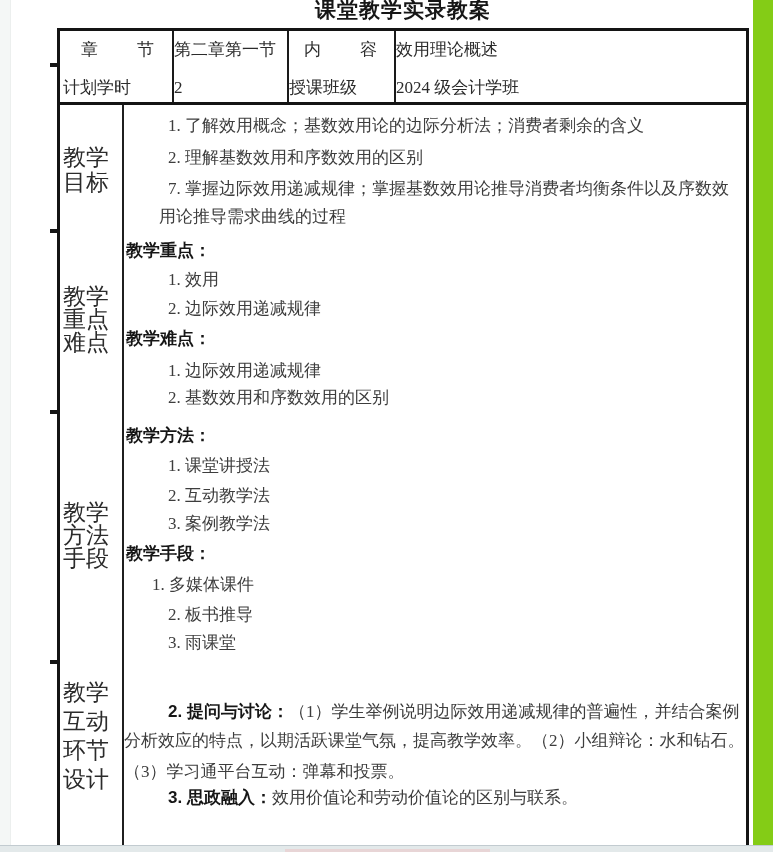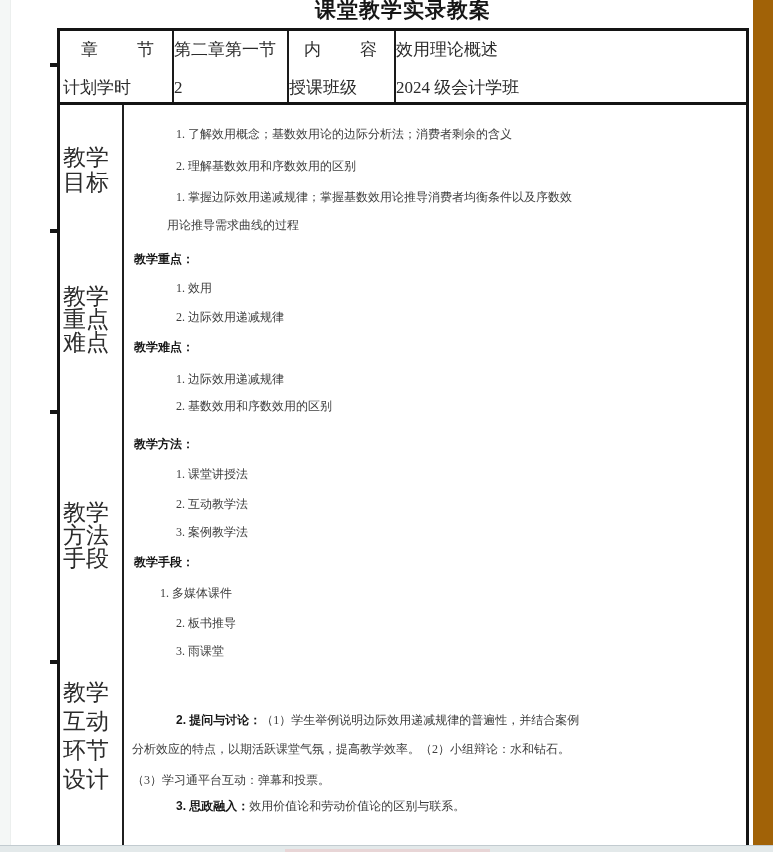--- a/index.html
+++ b/index.html
@@ -1,18 +1,18 @@
 <!DOCTYPE html>
 <html><head>
 <meta charset="utf-8">
 <style>
   html,body{margin:0;padding:0;}
   .screen{
     position:relative;width:773px;height:852px;overflow:hidden;
-    background:#a16207;
+    background:#84cc16;
     font-family:"Liberation Serif","DejaVu Serif",serif;
     color:#333;
   }
   .page{
     position:absolute;left:10px;top:0;width:743px;height:845px;
     background:#ffffff;
   }
   .doc-title{
     position:absolute;left:47px;top:-4px;width:692px;margin:0;
     text-align:center;font-size:21px;line-height:27px;font-weight:700;
@@ -38,22 +38,22 @@
     border-left:3px solid #141414;border-right:3px solid #141414;
     background:#fff;
   }
   .vdiv{position:absolute;left:62px;top:0;bottom:0;width:2px;background:#1f1f1f;}
   .label-block{
     position:absolute;left:3px;width:59px;text-align:left;
     font-size:23px;color:#2b2b2b;
   }
   .label-block div{white-space:nowrap;}
   .cline{
-    position:absolute;margin:8px;height:20px;line-height:20px;
-    font-size:12px;color:#3d3d3d;white-space:nowrap;
+    position:absolute;margin:0;height:20px;line-height:20px;
+    font-size:17px;color:#3d3d3d;white-space:nowrap;
   }
   .cline b{
     font-weight:700;color:#161616;
     font-family:"Liberation Sans","DejaVu Sans",sans-serif;
   }
   .tick{position:absolute;width:7px;height:4px;background:#141414;left:40px;}
   
   .bottom-bar{
     position:absolute;left:0;top:845px;width:773px;height:7px;
     background:#e3e9ea;border-top:1px solid #c2cbd0;box-sizing:border-box;
@@ -116,21 +116,21 @@
       </div>
       <div class="label-block" style="top:573px;line-height:29px;">
         <div>教学</div>
         <div>互动</div>
         <div>环节</div>
         <div>设计</div>
       </div>
 
       <p class="cline" style="left:108px;top:11px;"><span>1. 了解效用概念；基数效用论的边际分析法；消费者剩余的含义</span></p>
       <p class="cline" style="left:108px;top:43px;"><span>2. 理解基数效用和序数效用的区别</span></p>
-      <p class="cline" style="left:108px;top:74px;"><span>1. 掌握边际效用递减规律；掌握基数效用论推导消费者均衡条件以及序数效</span></p>
+      <p class="cline" style="left:108px;top:74px;"><span>7. 掌握边际效用递减规律；掌握基数效用论推导消费者均衡条件以及序数效</span></p>
       <p class="cline" style="left:64px;top:102px;padding-left:35px;"><span>用论推导需求曲线的过程</span></p>
 
       <p class="cline" style="left:66px;top:136px;"><b>教学重点：</b></p>
       <p class="cline" style="left:108px;top:165px;"><span>1. 效用</span></p>
       <p class="cline" style="left:108px;top:194px;"><span>2. 边际效用递减规律</span></p>
       <p class="cline" style="left:66px;top:224px;"><b>教学难点：</b></p>
       <p class="cline" style="left:108px;top:256px;"><span>1. 边际效用递减规律</span></p>
       <p class="cline" style="left:108px;top:283px;"><span>2. 基数效用和序数效用的区别</span></p>
 
       <p class="cline" style="left:66px;top:321px;"><b>教学方法：</b></p>

